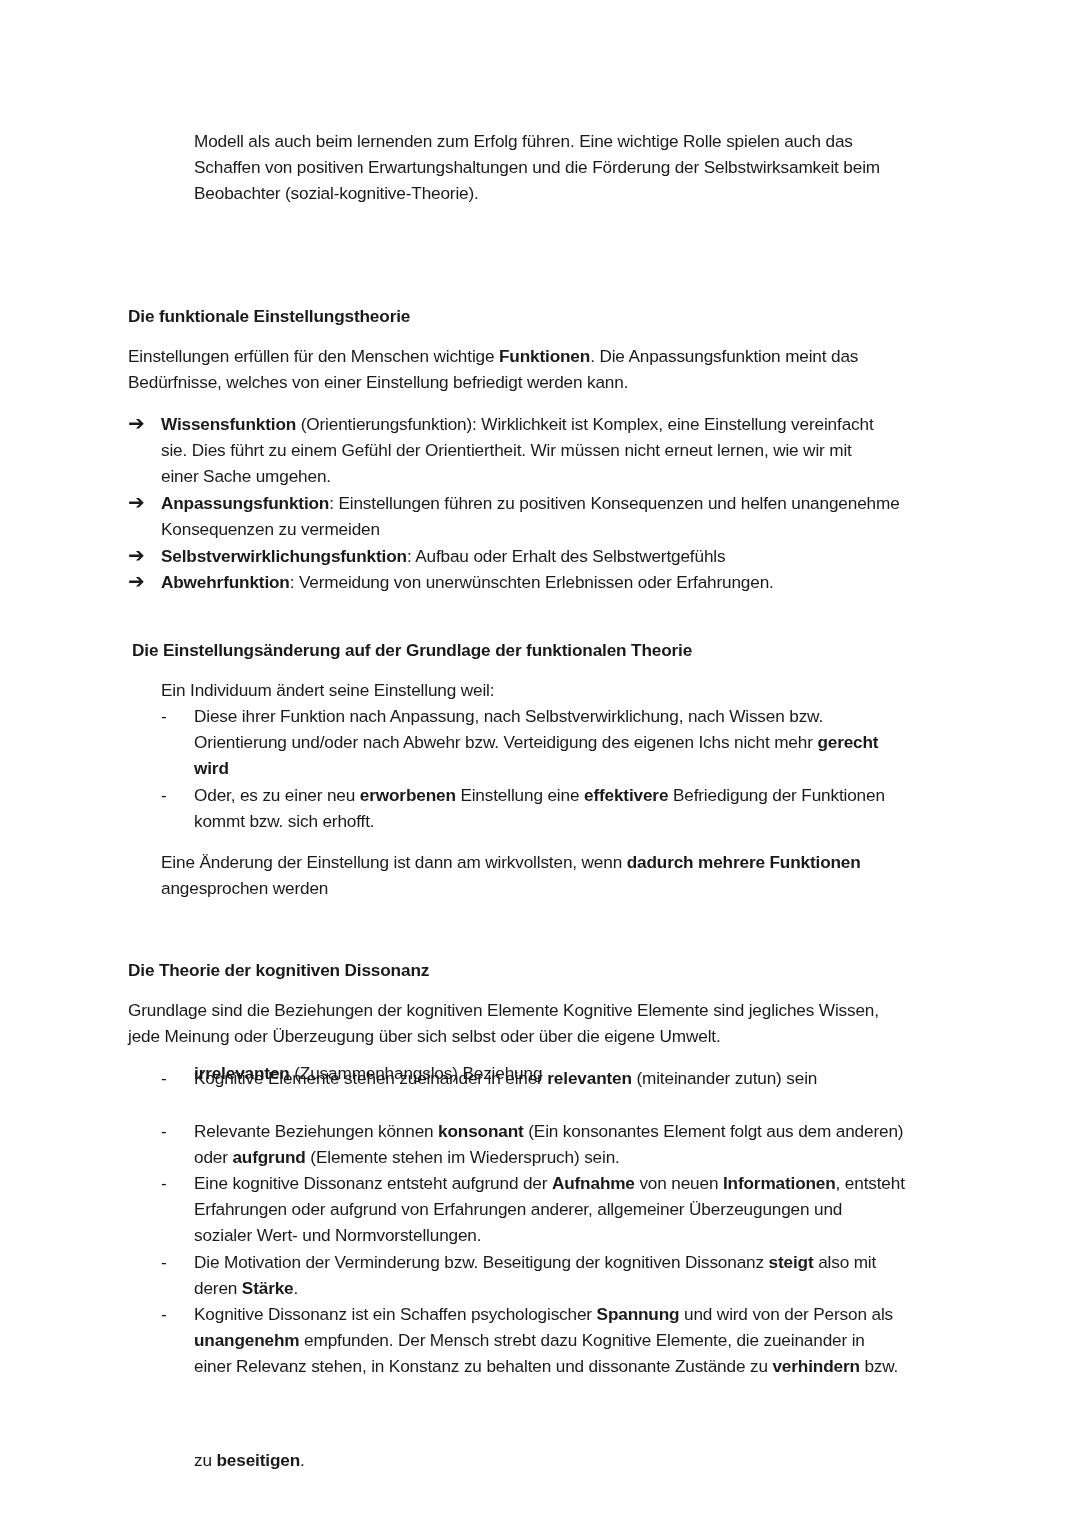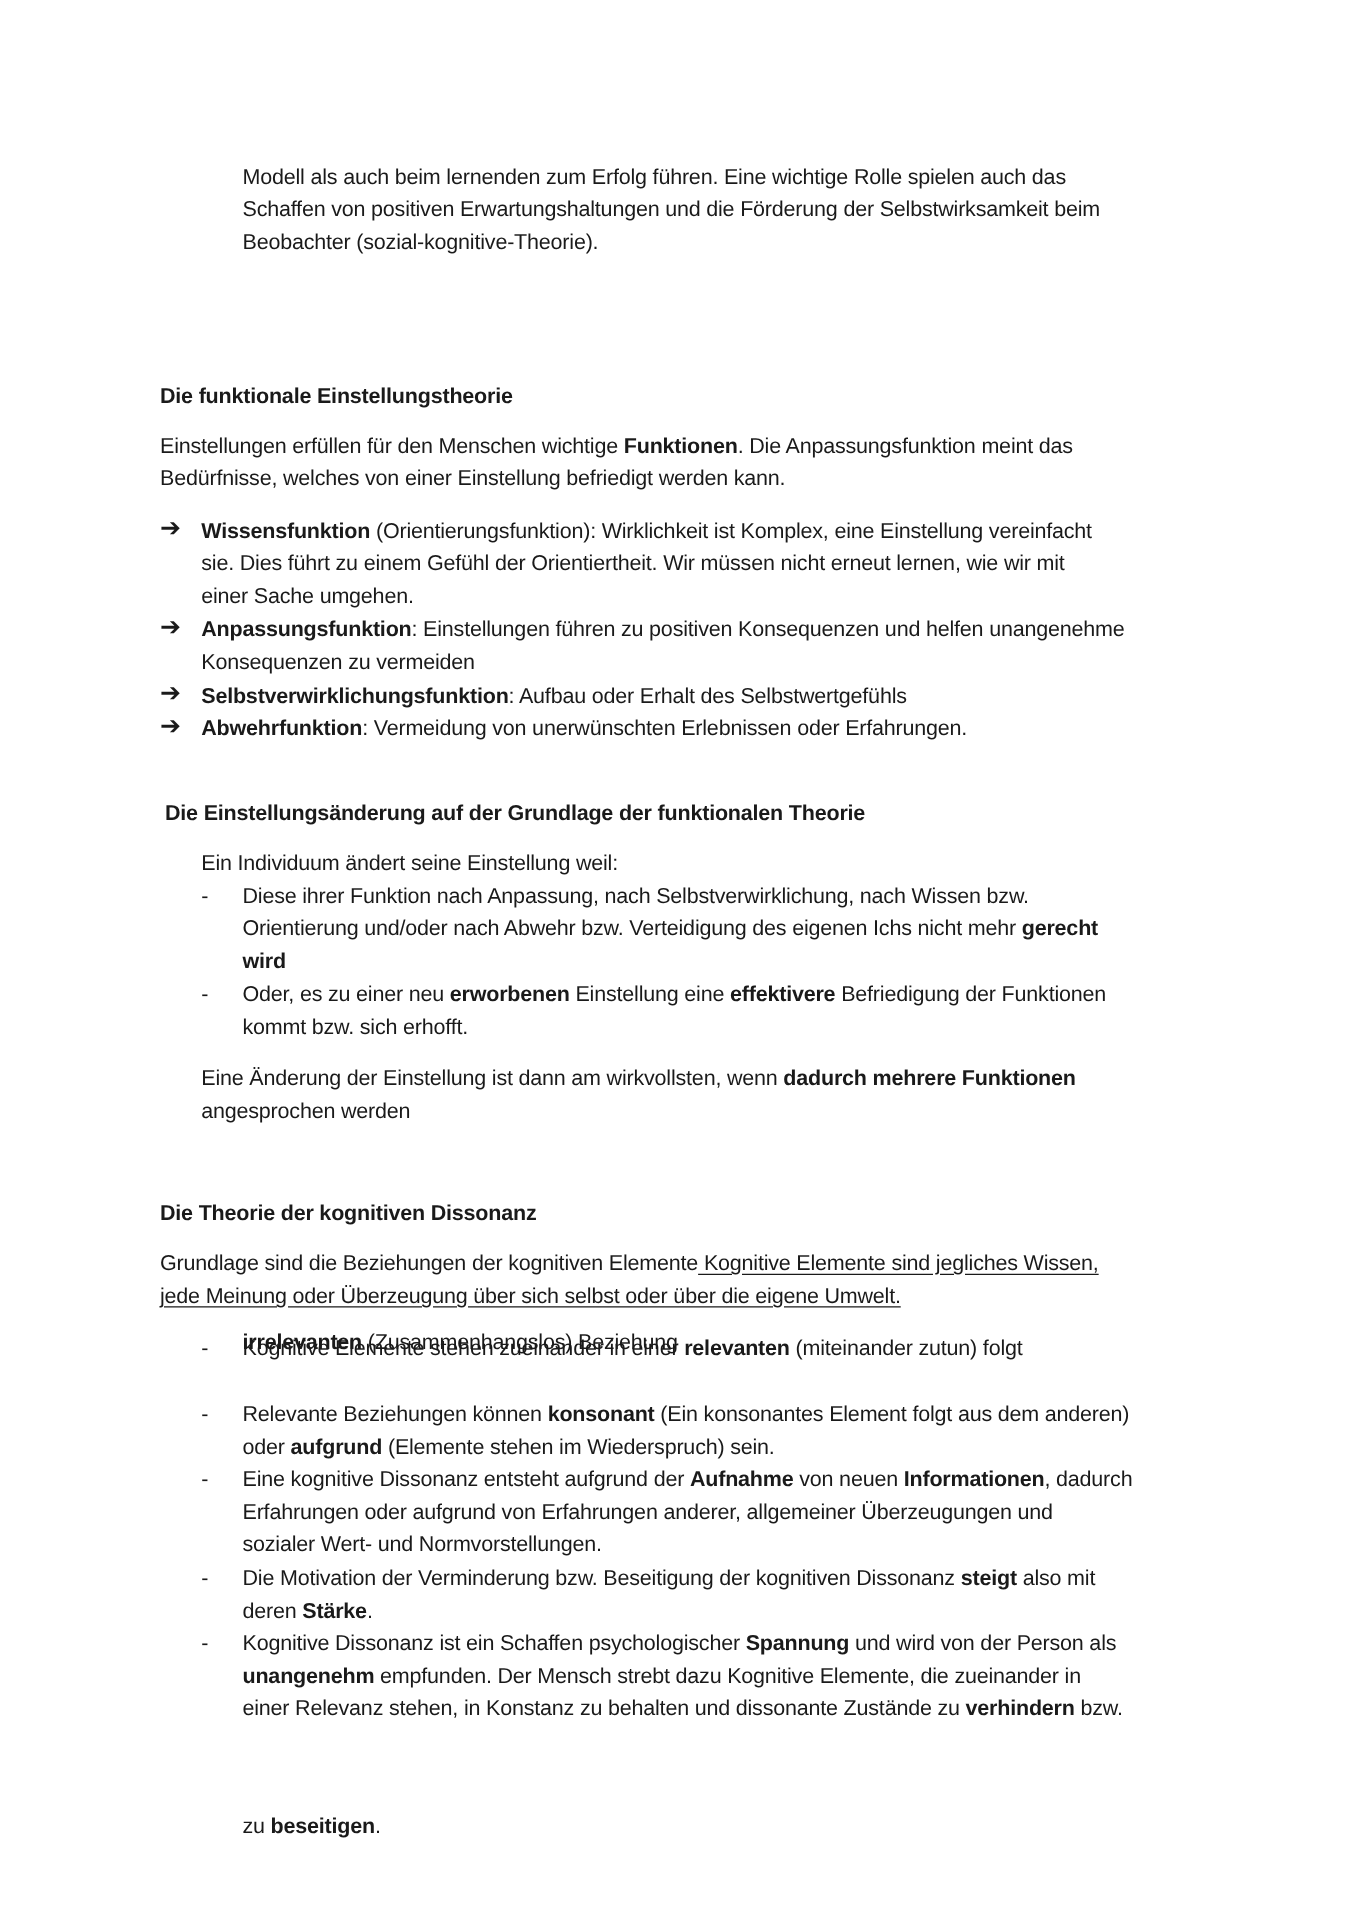--- a/index.html
+++ b/index.html
@@ -5,21 +5,21 @@
   html, body { margin: 0; padding: 0; background: #ffffff; }
   body {
     width: 1080px; height: 1527px; position: relative; overflow: hidden;
     font-family: "Liberation Sans", "DejaVu Sans", sans-serif;
     color: #1a1a1a;
     font-size: 17.2px;
     letter-spacing: -0.15px;
   }
   .line { position: absolute; white-space: nowrap; line-height: 26px; }
   b { font-weight: bold; }
-  .u { text-decoration: underline; text-underline-offset: 3px; }
+  .u { text-underline-offset: 3px; }
   .arrow { position: absolute; left: 128px; font-weight: bold; font-size: 20px; line-height: 26px; }
   .dash { position: absolute; left: 161px; line-height: 26px; }
   .h { font-weight: bold; }
 </style>
 </head>
 <body>
 
 <div>
   <div class="line" style="left:194px;top:128px">Modell als auch beim lernenden zum Erfolg führen. Eine wichtige Rolle spielen auch das</div>
   <div class="line" style="left:194px;top:154px">Schaffen von positiven Erwartungshaltungen und die Förderung der Selbstwirksamkeit beim</div>
@@ -78,33 +78,33 @@
 </div>
 
 <div>
   <div class="line h" style="left:128px;top:957px">Die Theorie der kognitiven Dissonanz</div>
 
   <div class="line" style="left:128px;top:997px"><span>Grundlage sind die Beziehungen der kognitiven Elemente</span><span class="u"> Kognitive Elemente sind jegliches Wissen,</span></div>
   <div class="line" style="left:128px;top:1023px"><span class="u">jede Meinung oder Überzeugung über sich selbst oder über die eigene Umwelt.</span></div>
 
   <div>
     <span class="dash" style="top:1065px">-</span>
-    <div class="line" style="left:194px;top:1065px"><span>Kognitive Elemente stehen zueinander in einer </span><b>relevanten</b><span> (miteinander zutun) folgt</span></div>
+    <div class="line" style="left:194px;top:1065px"><span>Kognitive Elemente stehen zueinander in einer </span><b>relevanten</b><span> (miteinander zutun) sein</span></div>
     <div class="line" style="left:194px;top:1060px"><b>irrelevanten</b><span> (Zusammenhangslos) Beziehung</span></div>
   </div>
 
   <div>
     <span class="dash" style="top:1118px">-</span>
     <div class="line" style="left:194px;top:1118px"><span>Relevante Beziehungen können </span><b>konsonant</b><span> (Ein konsonantes Element folgt aus dem anderen)</span></div>
     <div class="line" style="left:194px;top:1144px"><span>oder </span><b>aufgrund</b><span> (Elemente stehen im Wiederspruch) sein.</span></div>
   </div>
 
   <div>
     <span class="dash" style="top:1170px">-</span>
-    <div class="line" style="left:194px;top:1170px"><span>Eine kognitive Dissonanz entsteht aufgrund der </span><b>Aufnahme</b><span> von neuen </span><b>Informationen</b><span>, dadurch</span></div>
+    <div class="line" style="left:194px;top:1170px"><span>Eine kognitive Dissonanz entsteht aufgrund der </span><b>Aufnahme</b><span> von neuen </span><b>Informationen</b><span>, entsteht</span></div>
     <div class="line" style="left:194px;top:1196px">Erfahrungen oder aufgrund von Erfahrungen anderer, allgemeiner Überzeugungen und</div>
     <div class="line" style="left:194px;top:1222px">sozialer Wert- und Normvorstellungen.</div>
   </div>
 
   <div>
     <span class="dash" style="top:1249px">-</span>
     <div class="line" style="left:194px;top:1249px"><span>Die Motivation der Verminderung bzw. Beseitigung der kognitiven Dissonanz </span><b>steigt</b><span> also mit</span></div>
     <div class="line" style="left:194px;top:1275px"><span>deren </span><b>Stärke</b><span>.</span></div>
   </div>
 

